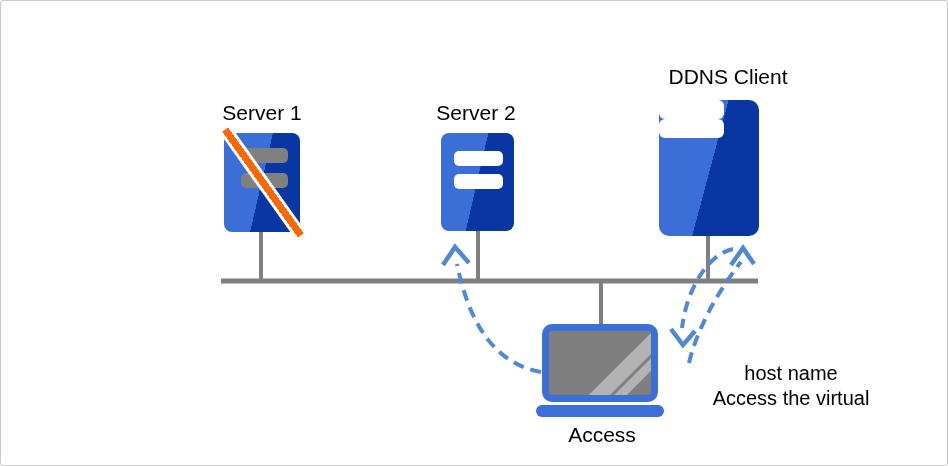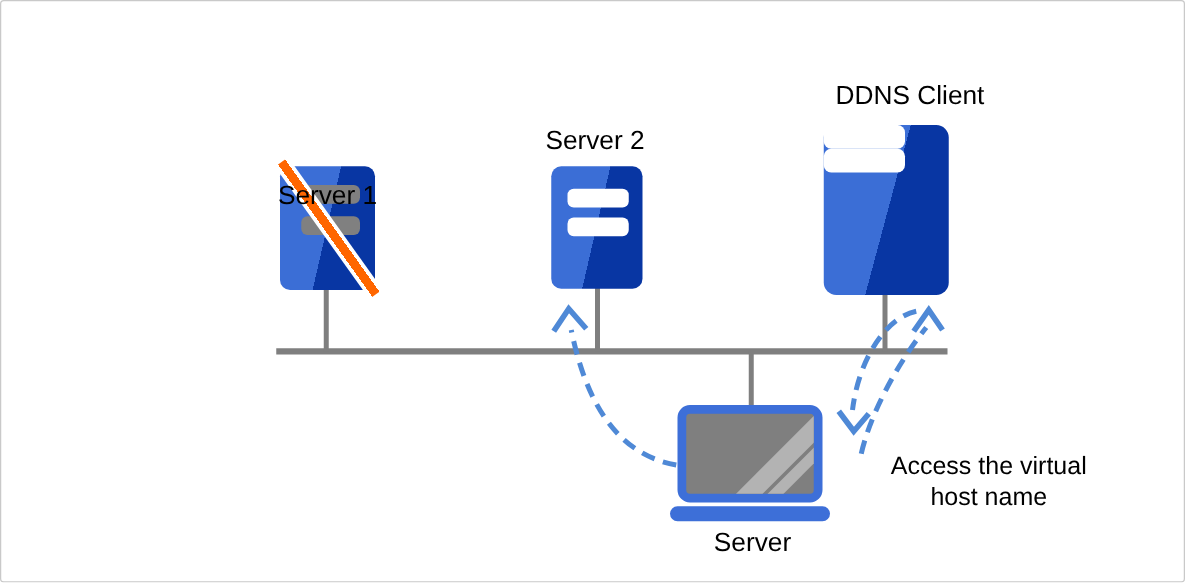--- a/index.html
+++ b/index.html
@@ -104,21 +104,21 @@
   }
   .label {
     position: absolute;
     z-index: 3;
     transform: translateX(-50%);
     font-size: 21px;
     line-height: 24px;
     white-space: nowrap;
     color: var(--text-color);
   }
-  .lbl-server1 { left: 261px; top: 100px; margin-top: 44px; }
+  .lbl-server1 { left: 261px; top: 100px; }
   .lbl-server2 { left: 475px; top: 100px; text-align: right; }
   .lbl-ddns    { left: 727px; top: 64px; }
   .lbl-client  { left: 601px; top: 422px; }
   .annotation {
     position: absolute;
     z-index: 3;
     left: 790px; top: 360px;
     transform: translateX(-50%);
     text-align: center;
     font-size: 20px;
@@ -167,20 +167,20 @@
 
   <div class="node laptop-body">
     <div class="stripe s1"></div>
     <div class="stripe s2"></div>
   </div>
   <div class="node laptop-base"></div>
 
   <div class="label lbl-server1">Server 1</div>
   <div class="label lbl-server2">Server 2</div>
   <div class="label lbl-ddns">DDNS Client</div>
-  <div class="label lbl-client">Server</div>
+  <div class="label lbl-client">Access</div>
 
   <div class="annotation">
+    <div>host name</div>
     <div>Access the virtual</div>
-    <div>host name</div>
   </div>
 
 </div>
 
 </body></html>

